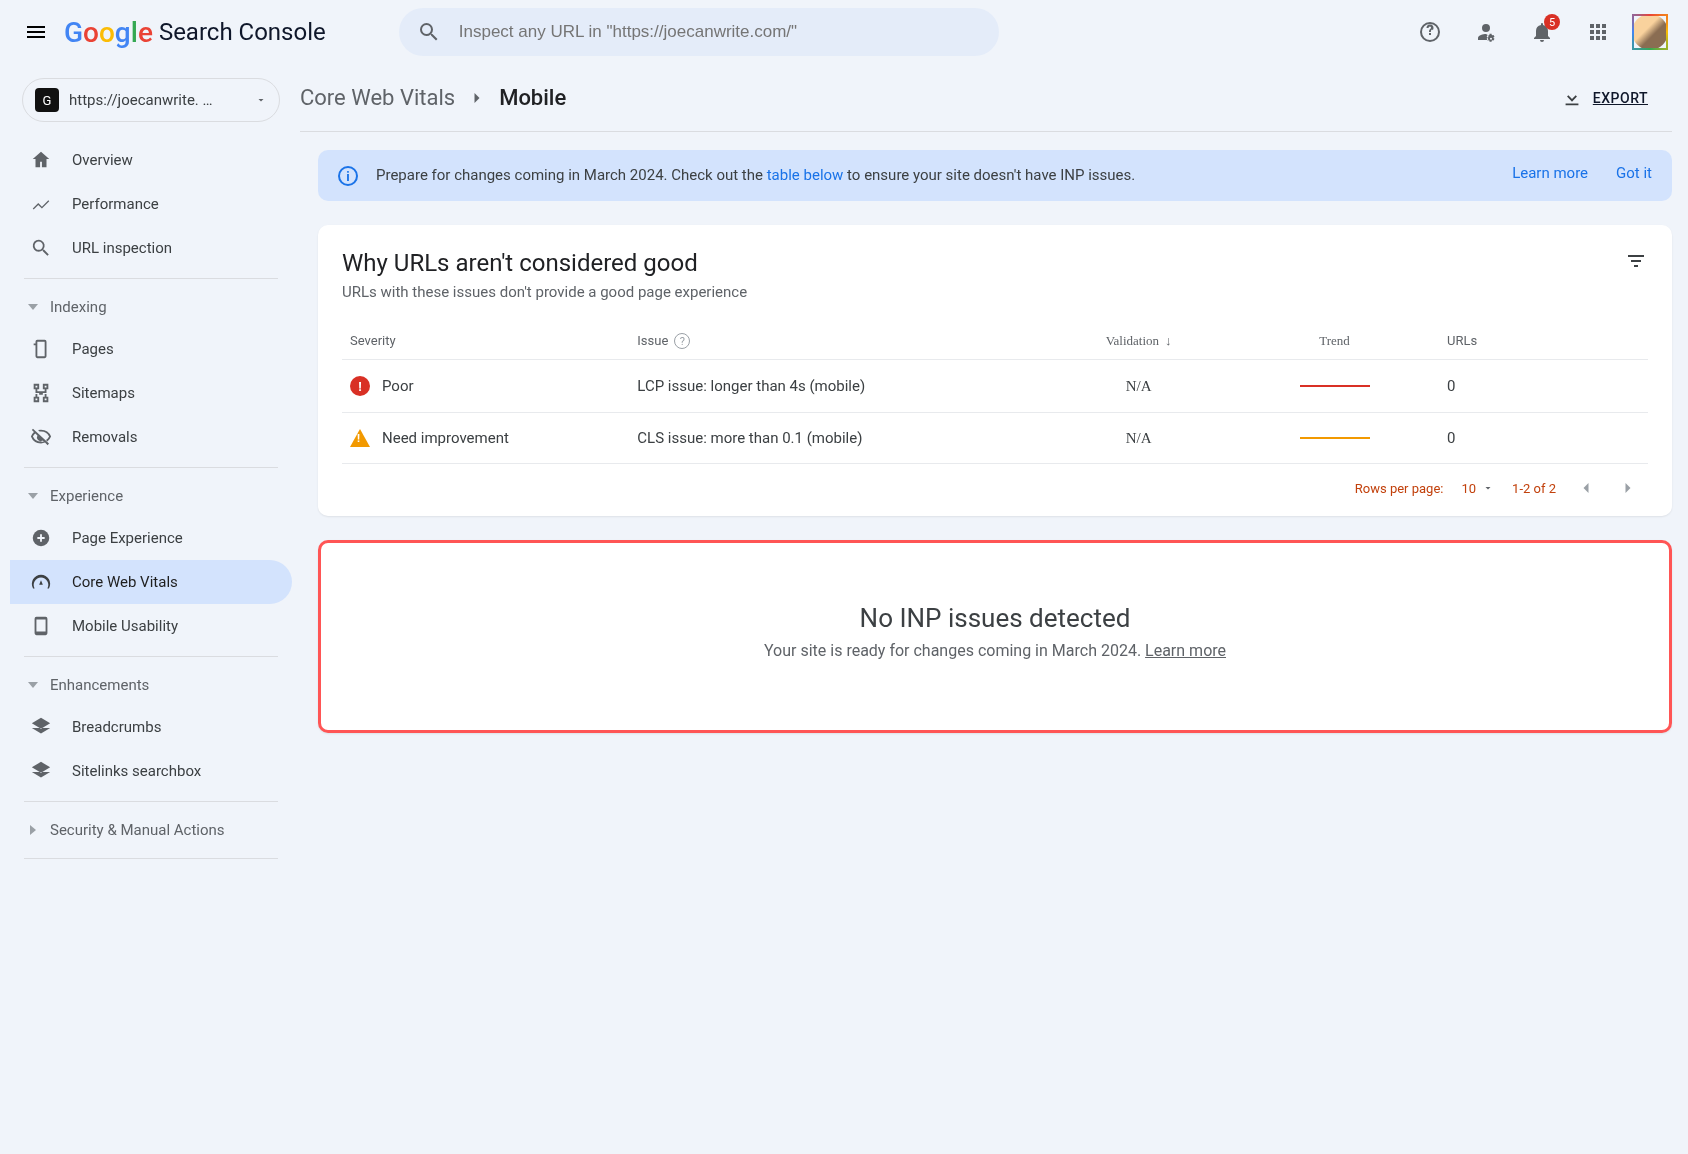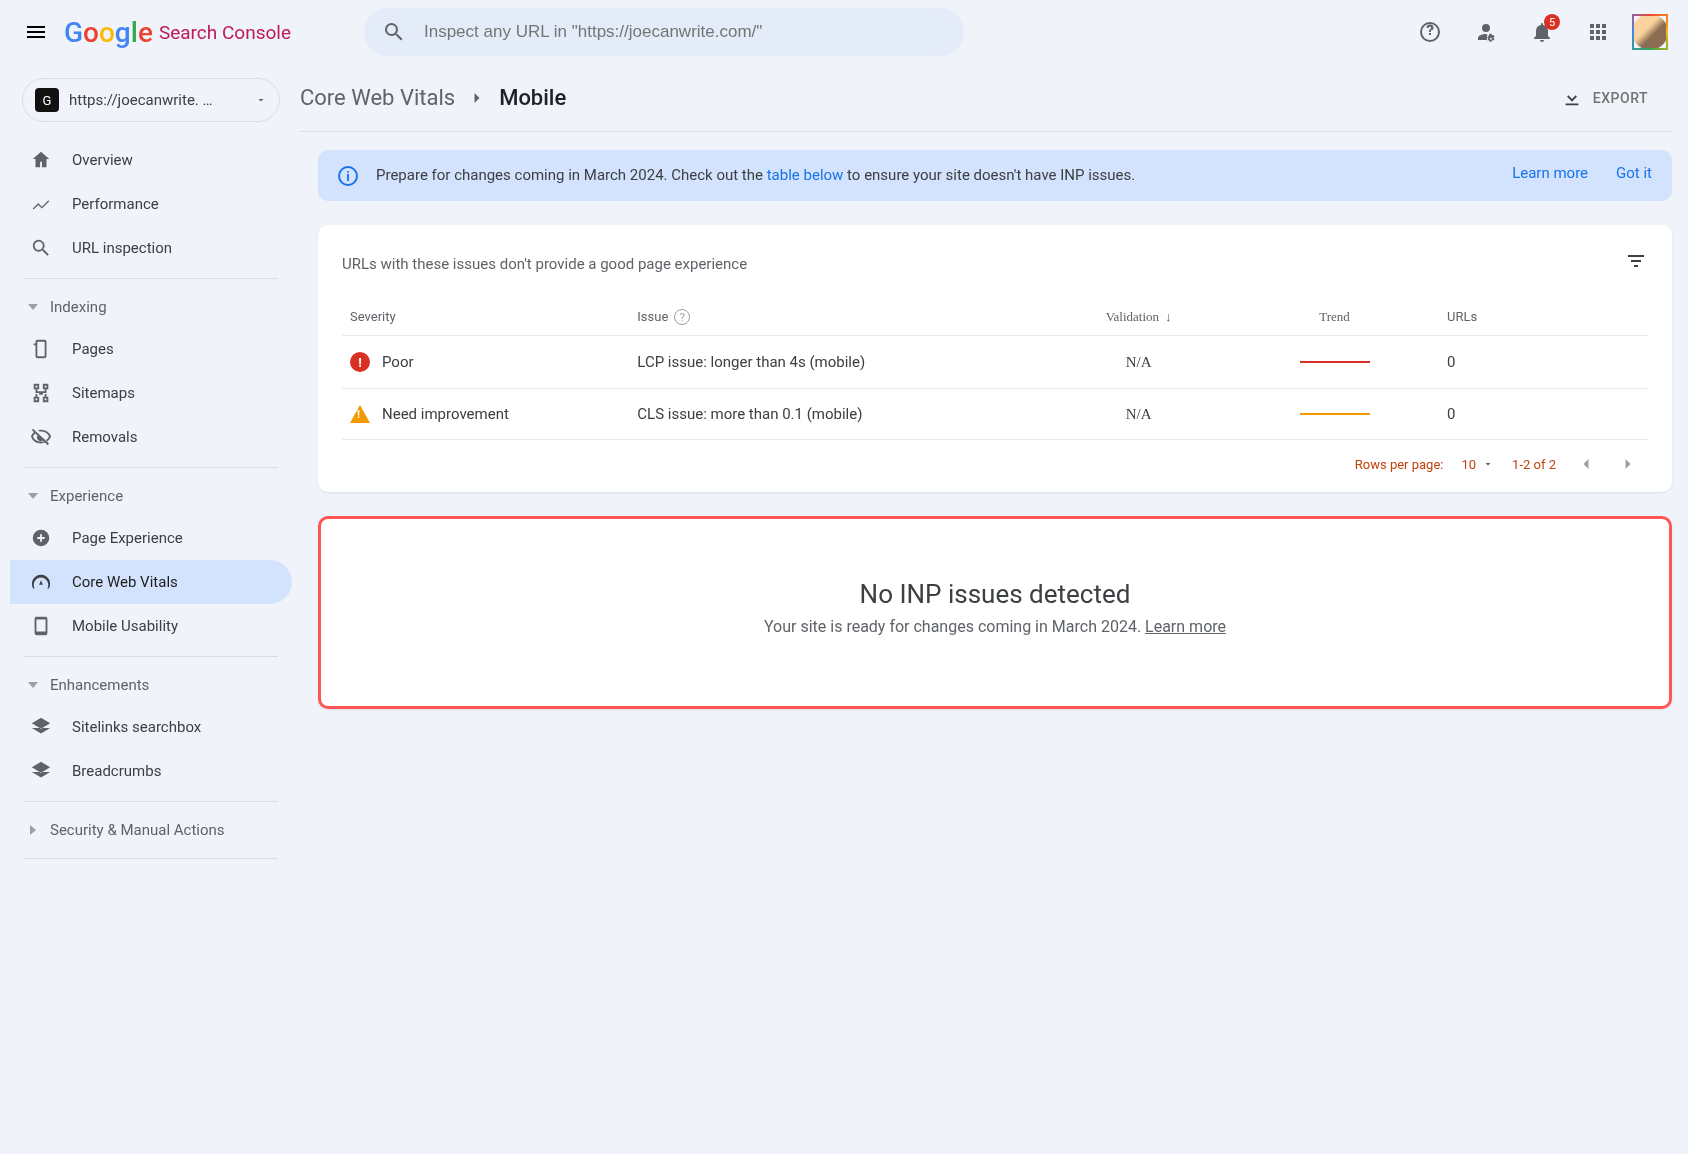--- a/index.html
+++ b/index.html
@@ -5,21 +5,21 @@
 * { box-sizing: border-box; margin: 0; padding: 0; }
 body { font-family: 'Google Sans', Roboto, Arial, sans-serif; background: #f0f4fa; color: #202124; overflow: hidden; }
 .app { display: flex; flex-direction: column; height: 100vh; }
 
 
 .header { display: flex; align-items: center; height: 64px; padding: 0 12px; background: #f0f4fa; }
 .menu-btn { width: 48px; height: 48px; display: flex; align-items: center; justify-content: center; border-radius: 50%; cursor: pointer; }
 .logo-wrap { display: flex; align-items: center; margin-left: 4px; margin-right: 33px; }
 .logo-g { font-size: 28px; font-weight: 500; }
 .logo-g .b { color: #4285f4; } .logo-g .r { color: #ea4335; } .logo-g .y { color: #fbbc05; } .logo-g .g { color: #34a853; }
-.logo-sc { font-size: 19px; color: #be185d; margin-left: 6px; }
+.logo-sc { font-size: 24px; color: #0f172a; margin-left: 6px; }
 .search-bar { flex: 1; max-width: 600px; display: flex; align-items: center; background: #e4ecf9; border-radius: 26px; height: 48px; padding: 0 18px; margin-left: 40px; }
 .search-bar svg { fill: #5f6368; margin-right: 18px; }
 .search-bar input { border: none; background: transparent; font-size: 17px; color: #5f6368; flex: 1; outline: none; }
 .header-right { display: flex; align-items: center; gap: 12px; margin-left: auto; margin-right: 8px; }
 .icon-btn { width: 44px; height: 44px; display: flex; align-items: center; justify-content: center; border-radius: 50%; cursor: pointer; position: relative; }
 .icon-btn svg { fill: #5f6368; width: 24px; height: 24px; }
 .badge { position: absolute; top: 4px; right: 4px; background: #d93025; color: #fff; font-size: 11px; min-width: 16px; height: 16px; border-radius: 8px; display: flex; align-items: center; justify-content: center; padding: 0 3px; }
 .avatar { width: 36px; height: 36px; border-radius: 50%; background: linear-gradient(135deg,#f9d29d 40%,#8a6d52 60%); border: 2px solid; border-image: conic-gradient(#ea4335,#fbbc05,#34a853,#4285f4,#ea4335) 1; }
 
 
@@ -36,21 +36,21 @@
 .nav-section .tri { width: 0; height: 0; border-left: 5px solid transparent; border-right: 5px solid transparent; border-top: 6px solid #9aa0a6; margin-right: 12px; }
 .nav-section.col .tri { transform: rotate(-90deg); }
 .nav-divider { border-top: 1px solid #dadce0; margin: 8px 14px; }
 
 
 .main { flex: 1; overflow-y: auto; padding: 0 16px 20px 0; }
 .page-header { display: flex; align-items: center; height: 68px; padding: 0 24px 0 0; border-bottom: 1px solid #dadce0; }
 .breadcrumb { display: flex; align-items: center; font-size: 22px; color: #5f6368; }
 .breadcrumb .current { color: #202124; font-weight: 500; }
 .breadcrumb .chev { margin: 0 12px; fill: #5f6368; }
-.export-btn { margin-left: auto; display: flex; align-items: center; gap: 10px; color: #737373; font-size: 14px; font-weight: 500; letter-spacing: .5px; cursor: pointer; }
+.export-btn { margin-left: auto; display: flex; align-items: center; gap: 10px; color: #0f172a; font-size: 14px; font-weight: 500; letter-spacing: .5px; cursor: pointer; text-decoration: underline; }
 .export-btn svg { fill: #3c4043; }
 
 .info-banner { display: flex; background: #d3e3fd; border-radius: 10px; padding: 14px 20px; margin: 18px 0 24px 18px; align-items: flex-start; }
 .info-banner .ii { width: 20px; height: 20px; border: 2px solid #1a73e8; border-radius: 50%; color: #1a73e8; display: flex; align-items: center; justify-content: center; font-size: 13px; font-weight: bold; margin-right: 18px; flex-shrink: 0; margin-top: 2px; }
 .info-banner .msg { color: #3c4043; font-size: 15px; line-height: 1.5; flex: 1; }
 .info-banner .msg a { color: #1a73e8; text-decoration: none; }
 .info-banner .actions { display: flex; gap: 28px; margin-left: 20px; }
 .info-banner .actions span { color: #1a73e8; font-size: 15px; cursor: pointer; white-space: nowrap; }
 
 .card { background: #fff; border-radius: 10px; padding: 24px 24px 12px 24px; margin: 0 0 24px 18px; box-shadow: 0 1px 2px rgba(0,0,0,.08); }
@@ -217,27 +217,27 @@
 
       <div class="nav-divider"></div>
       <div class="nav-section">
           <div class="tri"></div>
           <span>Enhancements</span>
         </div>
       <div class="nav-item">
         <svg viewBox="0 0 24 24">
             <path d="M12 2l10 6-10 6L2 8zM2 13l10 6 10-6"></path>
           </svg>
+        <span>Breadcrumbs</span>
+      </div>
+      <div class="nav-item">
+        <svg viewBox="0 0 24 24">
+            <path d="M12 2l10 6-10 6L2 8zM2 13l10 6 10-6"></path>
+          </svg>
         <span>Sitelinks searchbox</span>
-      </div>
-      <div class="nav-item">
-        <svg viewBox="0 0 24 24">
-            <path d="M12 2l10 6-10 6L2 8zM2 13l10 6 10-6"></path>
-          </svg>
-        <span>Breadcrumbs</span>
       </div>
 
       <div class="nav-divider"></div>
       <div class="nav-section col">
           <div class="tri"></div>
           <span>Security &amp; Manual Actions</span>
         </div>
       <div class="nav-divider"></div>
     </div>
 
@@ -265,20 +265,21 @@
         </div>
         <div class="actions">
           <span>Learn more</span>
           <span>Got it</span>
         </div>
       </div>
 
       <div class="card">
         <div class="card-head">
           <div>
+            <div class="card-title">Why URLs aren't considered good</div>
             <div class="card-sub">URLs with these issues don't provide a good page experience</div>
           </div>
           <div class="filter-ic">
             <svg width="24" height="24" viewBox="0 0 24 24">
                 <path d="M4 6h16v2H4zM7 11h10v2H7zM10 16h4v2h-4z"></path>
               </svg>
           </div>
         </div>
 
         <table class="tbl">

